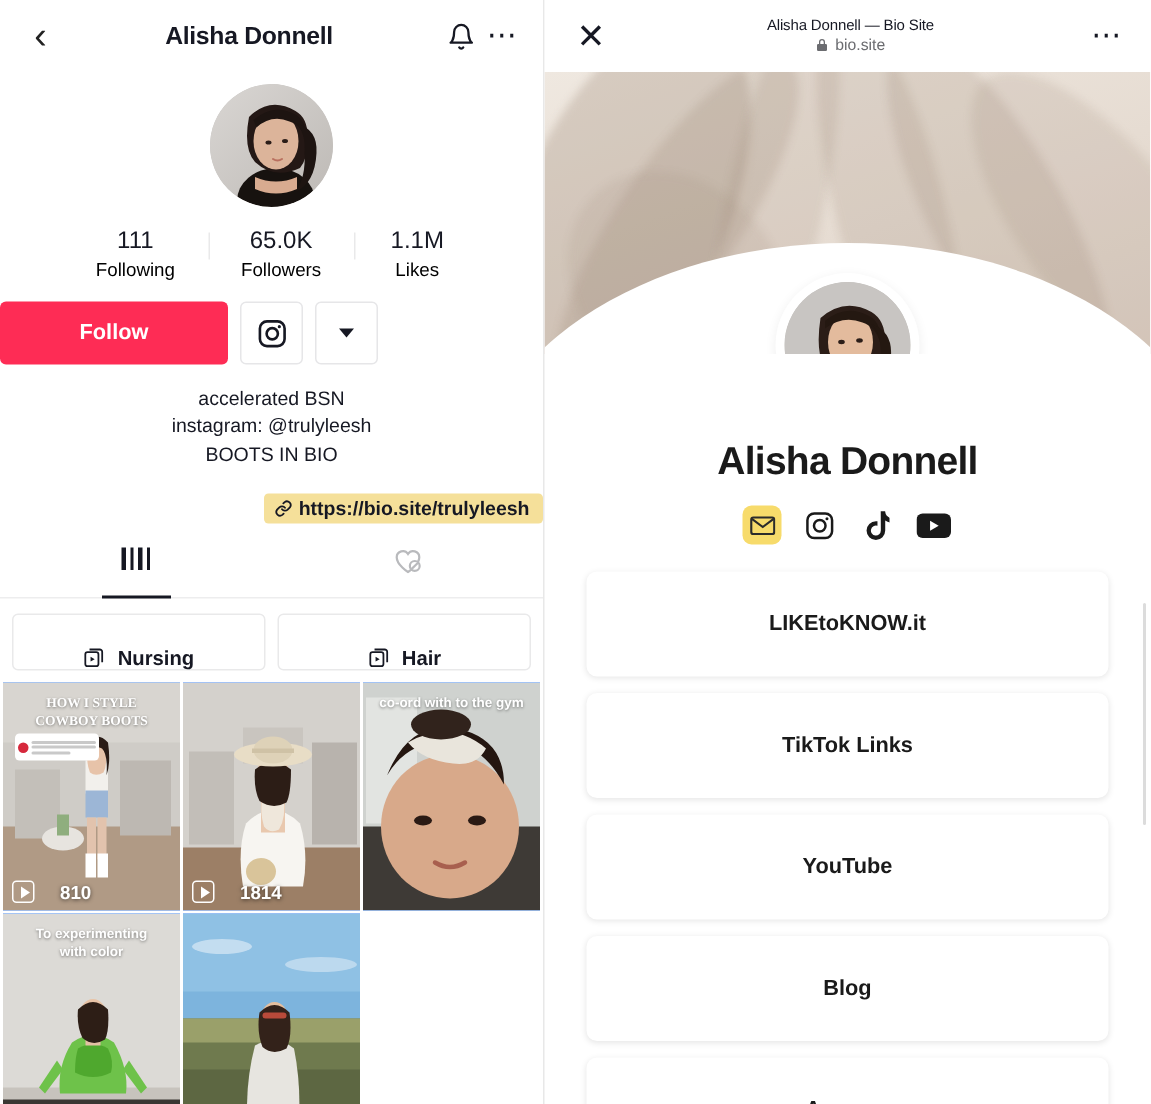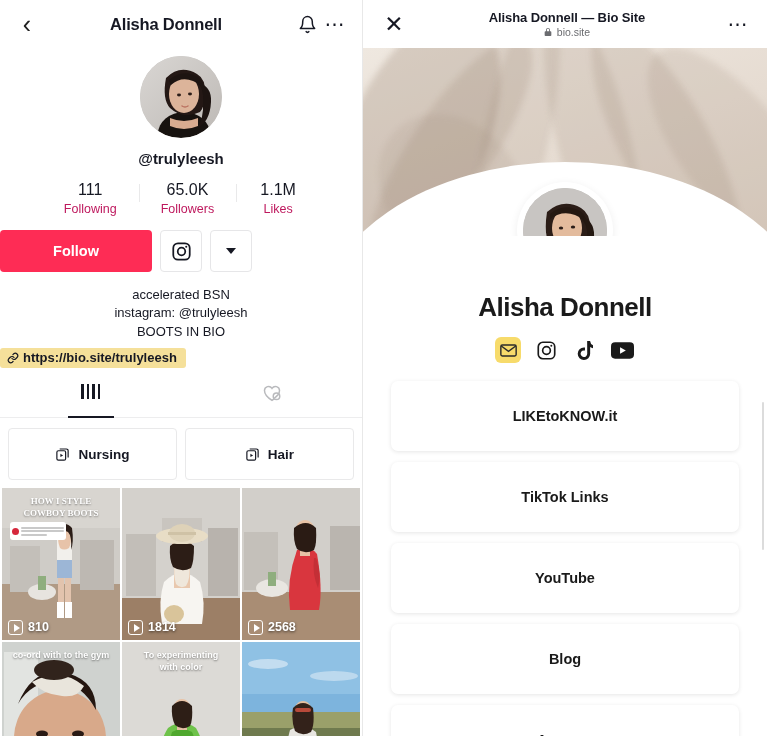--- a/index.html
+++ b/index.html
@@ -41,39 +41,39 @@
     color: #161823; margin-top: 12px;
   }
 
   .tt-stats { display: flex; justify-content: center; margin-top: 14px; }
   .tt-stat { padding: 0 22px; text-align: center; position: relative; min-width: 84px; }
   .tt-stat + .tt-stat::before {
     content: ""; position: absolute; left: 0; top: 3px; bottom: 14px;
     width: 1px; background: #e9e9ea;
   }
   .tt-stat-num { font-size: 16px; font-weight: normal; color: #161823; }
-  .tt-stat-label { font-size: 12.5px; color: #be185d; margin-top: 3px; }
+  .tt-stat-label { font-size: 12.5px; color: #000000; margin-top: 3px; }
 
   .tt-actions { display: flex; justify-content: flex-start; gap: 8px; margin-top: 14px; }
   .tt-follow {
     width: 152px; height: 42px; border-radius: 4px;
     color: #fff; font-size: 14.5px; font-weight: bold;
     display: flex; align-items: center; justify-content: center;
   }
   .tt-sq {
     width: 42px; height: 42px; border-radius: 4px;
     border: 1px solid #e6e6e8; background: #fff;
     display: flex; align-items: center; justify-content: center;
   }
   .tt-caret { width: 0; height: 0; border-left: 5px solid transparent;
               border-right: 5px solid transparent; border-top: 6px solid #161823; }
 
   .tt-bio { text-align: center; margin-top: 14px; line-height: 1.42; }
   .tt-bio-line { font-size: 13px; color: #161823; }
-  .tt-link-row { display: flex; justify-content: flex-start; margin-top: 7px; }
+  .tt-link-row { display: flex; justify-content: flex-end; margin-top: 17px; }
   .tt-link {
     background: #f5e09a; padding: 2px 9px 3px 7px; border-radius: 3px;
     font-size: 13px; font-weight: bold; color: #161823;
     display: inline-flex; align-items: center; gap: 4px;
   }
 
   .tt-tabs {
     display: flex; margin-top: 14px; border-bottom: 1px solid #ededee;
     position: relative; height: 36px;
   }
@@ -81,37 +81,37 @@
             position: relative; padding-top: 2px; }
   .tt-tab.active::after {
     content: ""; position: absolute; bottom: -1px; left: 50%;
     transform: translateX(-50%); width: 46px; height: 2px; background: #161823;
   }
   .tt-grid-icon { display: flex; gap: 3px; align-items: flex-end; height: 15px; }
   .tt-grid-icon i { display: block; width: 2.5px; height: 15px; background: #161823; }
 
   .tt-playlists { display: flex; gap: 8px; padding: 10px 8px 8px; }
   .tt-playlist {
-    flex: 1; height: 52px; border: 1px solid #e9e9ea; border-radius: 4px;
-    display: flex; align-items: center; justify-content: center; gap: 8px;
+    flex: 1; height: 38px; border: 1px solid #e9e9ea; border-radius: 4px;
+    display: flex; align-items: flex-end; justify-content: center; gap: 8px;
     font-size: 13.5px; font-weight: bold; color: #161823; background: #fff;
   }
 
   .tt-videos { display: grid; grid-template-columns: repeat(3, 1fr); gap: 2px; padding: 0 2px; }
   .tt-video { position: relative; height: 152px; overflow: hidden; background: #3b82f6; }
   .tt-video-cap {
     position: absolute; top: 8px; left: 0; right: 0; text-align: center;
     color: #fff; font-size: 9px; font-weight: bold; line-height: 1.25;
     text-shadow: 0 1px 2px rgba(0,0,0,.45); padding: 0 6px;
     font-family: "Liberation Serif", serif;
   }
   .tt-video-cap.sans { font-family: "Liberation Sans", sans-serif; }
   .tt-views {
-    position: absolute; left: 6px; bottom: 5px; display: flex; align-items: flex-start;
-    gap: 5px; color: #fff; font-size: 12.5px; font-weight: bold;
+    position: absolute; left: 6px; bottom: 5px; display: flex; align-items: center;
+    gap: 17px; color: #fff; font-size: 12.5px; font-weight: bold;
     text-shadow: 0 1px 3px rgba(0,0,0,.6);
   }
   .play-out { width: 15px; height: 15px; border: 1.6px solid #fff; border-radius: 3px;
               display: flex; align-items: center; justify-content: center; }
   .play-out i { width: 0; height: 0; border-left: 6px solid #fff;
                 border-top: 4px solid transparent; border-bottom: 4px solid transparent;
                 margin-left: 2px; }
   .sticker {
     position: absolute; left: 8px; top: 34px; width: 56px; height: 18px;
     background: #fff; border-radius: 3px; display: flex; align-items: center;
@@ -123,21 +123,21 @@
 
   
   .webview {
     flex: 1; height: 736px; background: #fff; position: relative;
     overflow: hidden; border-left: 1px solid #e8e8e8;
   }
   .wv-header { height: 48px; display: flex; align-items: center; padding: 0 16px; background: #fff; }
   .wv-close { width: 30px; font-size: 23px; color: #161823; line-height: 1;
               display: flex; align-items: center; justify-content: center; font-weight: 300; }
   .wv-titles { flex: 1; text-align: center; }
-  .wv-title { font-size: 13px; font-weight: bold; color: #161823; letter-spacing: -0.1px; }
+  .wv-title { font-size: 10px; font-weight: normal; color: #161823; letter-spacing: -0.1px; }
   .wv-url { font-size: 10.5px; color: #6b6c70; margin-top: 1px;
             display: flex; align-items: center; justify-content: center; gap: 5px; }
   .wv-dots { width: 26px; text-align: center; font-size: 20px; color: #161823;
              letter-spacing: 1px; line-height: 0.6; }
 
   .wv-banner { height: 188px; position: relative; overflow: hidden;
                background: linear-gradient(160deg,#efe8e0 0%,#e6dcd2 55%,#ded2c6 100%); }
   .palm { position: absolute; background: rgba(150,130,112,0.28); filter: blur(3px); }
   .wv-curve {
     position: absolute; left: -12%; bottom: -96px; width: 124%; height: 170px;
@@ -211,21 +211,20 @@
             <path d="M57 26q7 6 6 20 1 16-6 26 13-6 14-26 1-16-14-20z" fill="#1d1411"></path>
             <ellipse cx="39" cy="39" rx="2" ry="1.4" fill="#2b1d18"></ellipse>
             <ellipse cx="50" cy="38" rx="2" ry="1.4" fill="#2b1d18"></ellipse>
             <path d="M42 50q3 2 6 0" stroke="#b9705f" stroke-width="1.4" fill="none" stroke-linecap="round"></path>
             <path d="M30 62q14 6 28 0v8q-14 6-28 0z" fill="#d8ab90"></path>
           </g>
         </svg>
       </div>
     </div>
 
-    <div class="tt-handle">@trulyleesh</div>
 
     <div class="tt-stats">
       <div class="tt-stat">
         <div class="tt-stat-num">111</div>
         <div class="tt-stat-label">Following</div>
       </div>
       <div class="tt-stat">
         <div class="tt-stat-num">65.0K</div>
         <div class="tt-stat-label">Followers</div>
       </div>
@@ -360,43 +359,20 @@
           </g>
         </svg>
         <div class="tt-views">
           <span class="play-out">
               <i></i>
             </span>
           <span>1814</span>
         </div>
       </div>
 
-      <div class="tt-video">
-        <svg width="120" height="152" viewBox="0 0 120 152" preserveAspectRatio="xMidYMid slice">
-          <rect width="120" height="152" fill="#d2cfca"></rect>
-          <rect y="104" width="120" height="48" fill="#a98d74"></rect>
-          <rect x="2" y="44" width="34" height="58" fill="#c4c0ba"></rect>
-          <rect x="88" y="38" width="30" height="64" fill="#bab5af"></rect>
-          <ellipse cx="30" cy="100" rx="16" ry="9" fill="#e9e6e1"></ellipse>
-          <rect x="26" y="84" width="8" height="14" fill="#8fae7e"></rect>
-          <g>
-            <path d="M55 62q12-6 20 4 6 34 2 56H48q-4-30 7-60z" fill="#d9363e"></path>
-            <rect x="58" y="52" width="10" height="16" fill="#e6c2a6"></rect>
-            <ellipse cx="63" cy="44" rx="10" ry="12" fill="#e8c3a6"></ellipse>
-            <path d="M52 40q12-10 22 0 1 16-2 22-9 5-17-1-4-8-3-21z" fill="#2a1b14"></path>
-            <path d="M74 70q6 16 2 30-6-14-4-30z" fill="#c42f36"></path>
-          </g>
-        </svg>
-        <div class="tt-views">
-          <span class="play-out">
-              <i></i>
-            </span>
-          <span>2568</span>
-        </div>
-      </div>
 
       <div class="tt-video">
         <svg width="120" height="152" viewBox="0 0 120 152" preserveAspectRatio="xMidYMid slice">
           <rect width="120" height="152" fill="#cfd2cf"></rect>
           <rect y="96" width="120" height="56" fill="#3e3a36"></rect>
           <rect x="2" y="10" width="34" height="84" fill="#e2e4e1"></rect>
           <rect x="86" y="14" width="32" height="80" fill="#cfd2cf"></rect>
           <g>
             <ellipse cx="58" cy="96" rx="46" ry="48" fill="#d8a98a"></ellipse>
             <path d="M16 62q16-40 52-30 26 8 26 36-14-26-36-28-28-2-42 22z" fill="#241610"></path>

